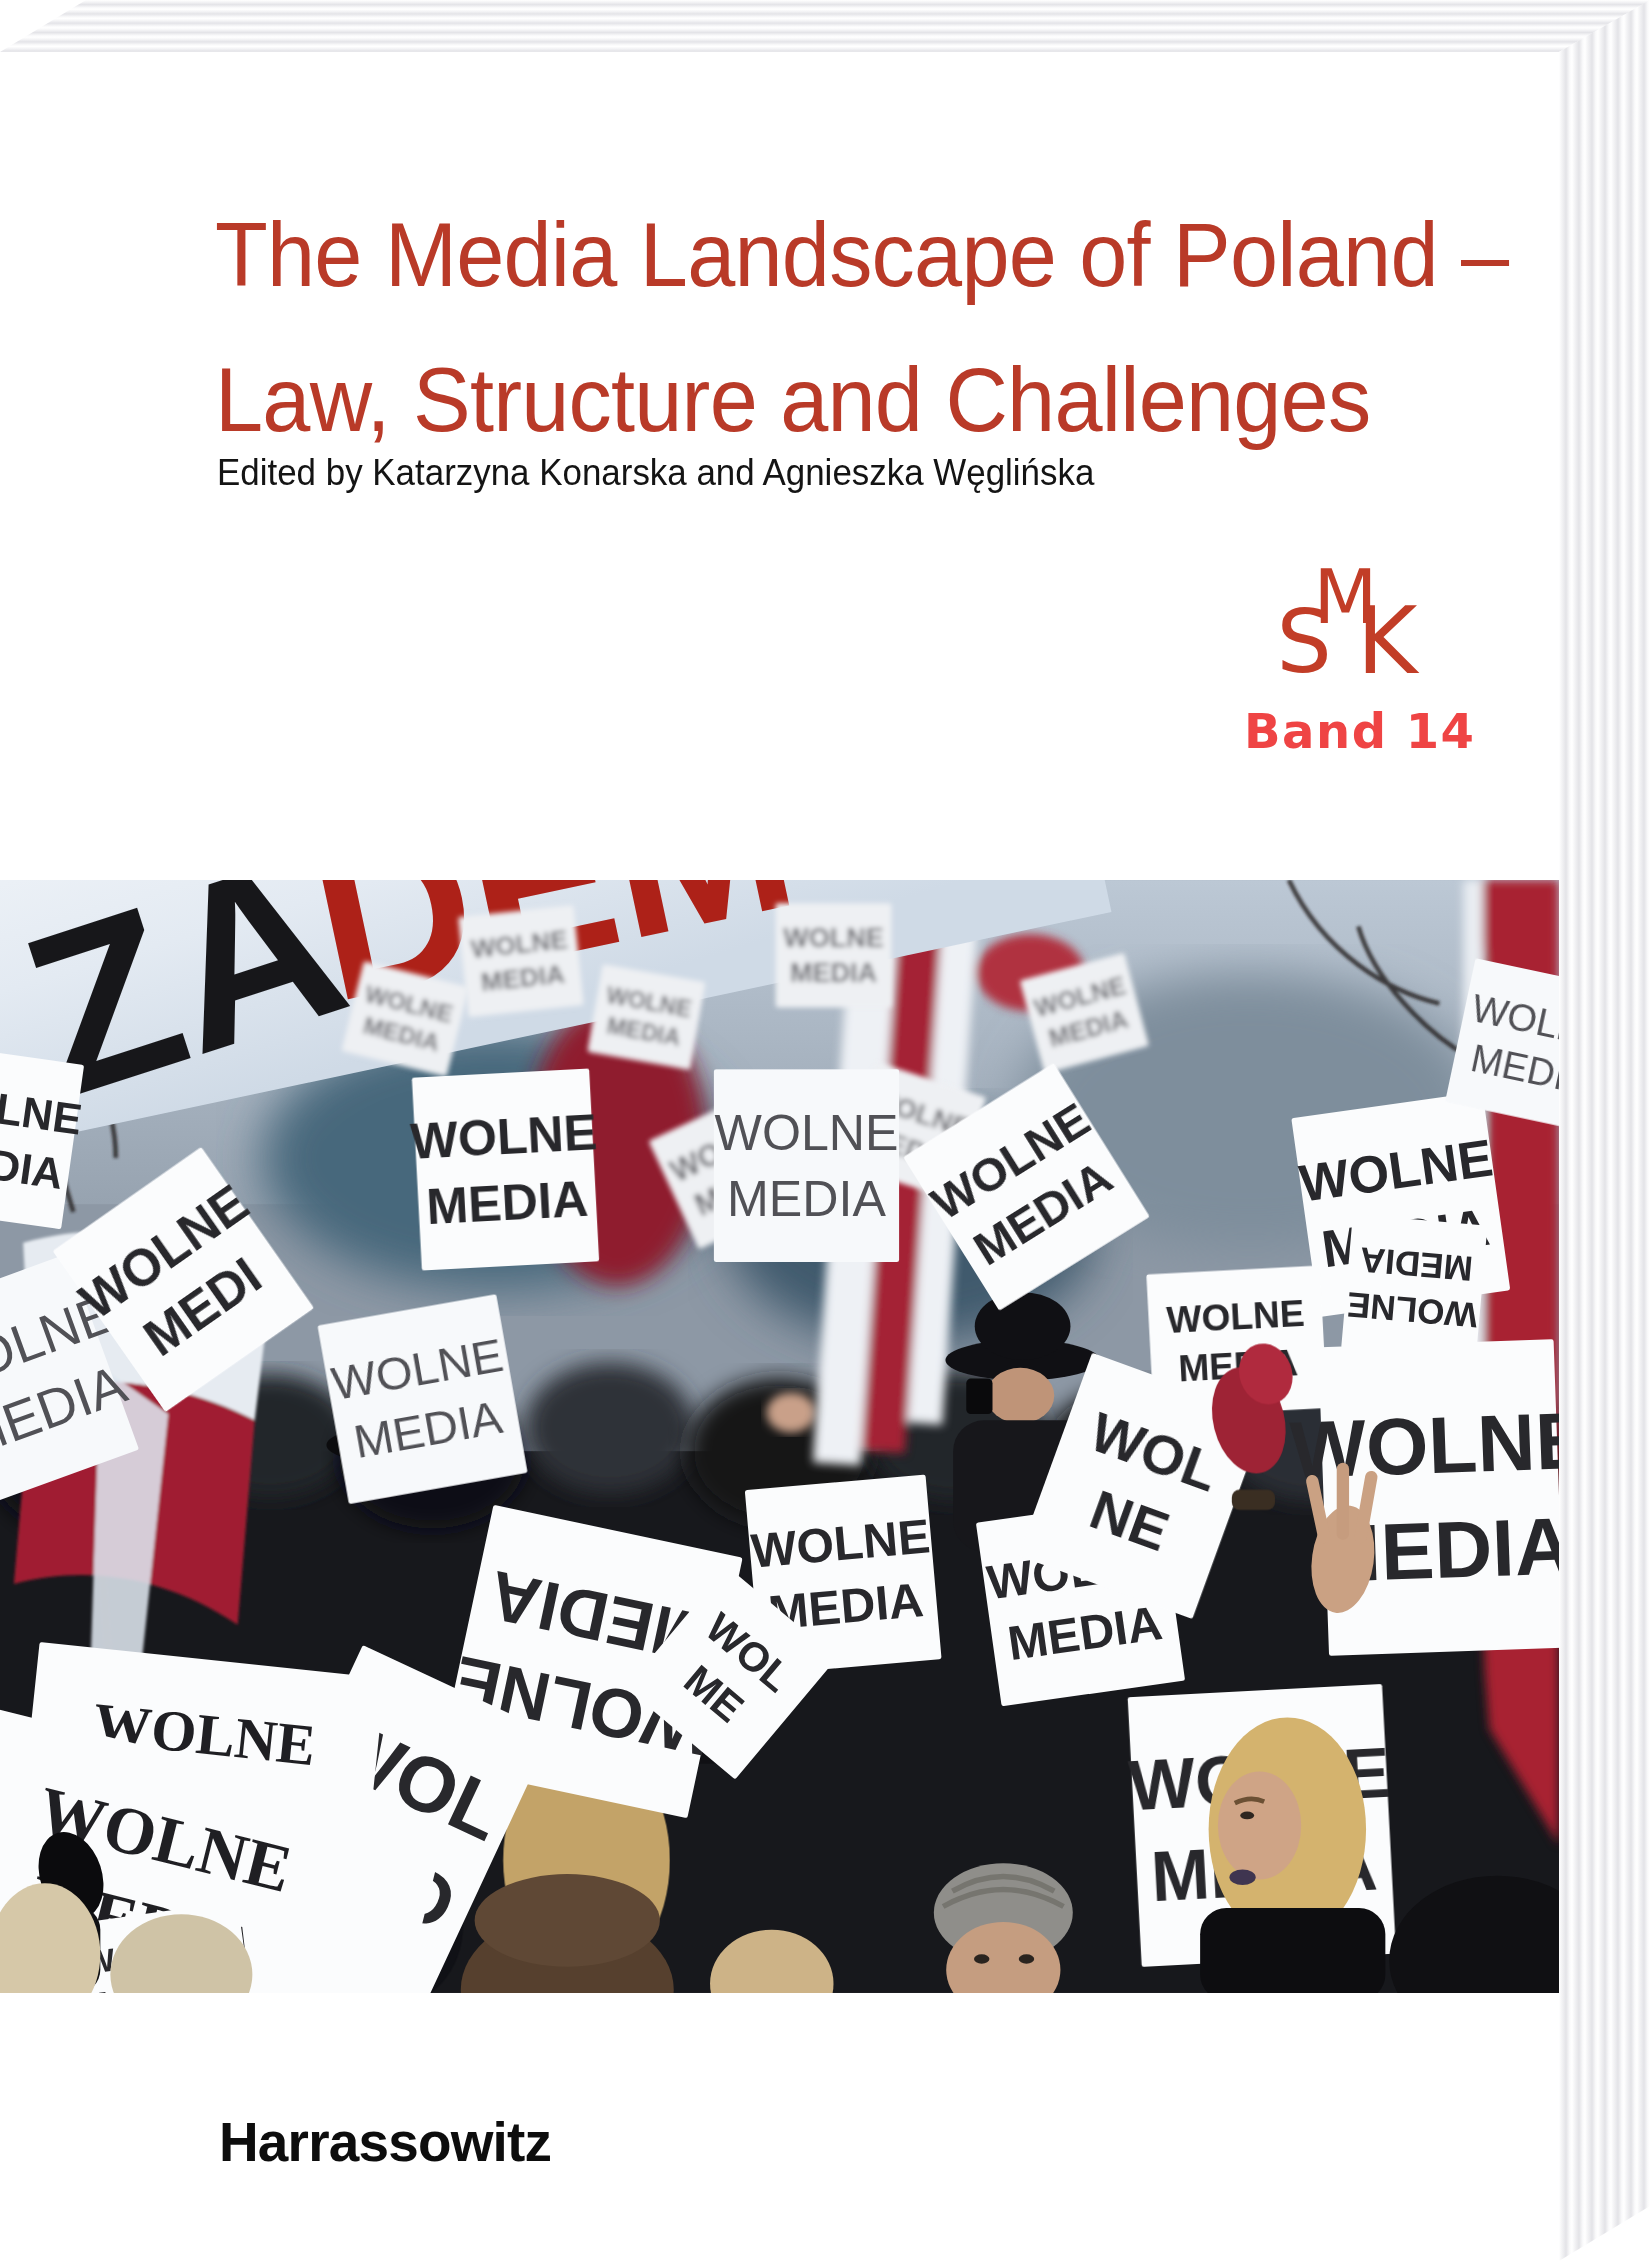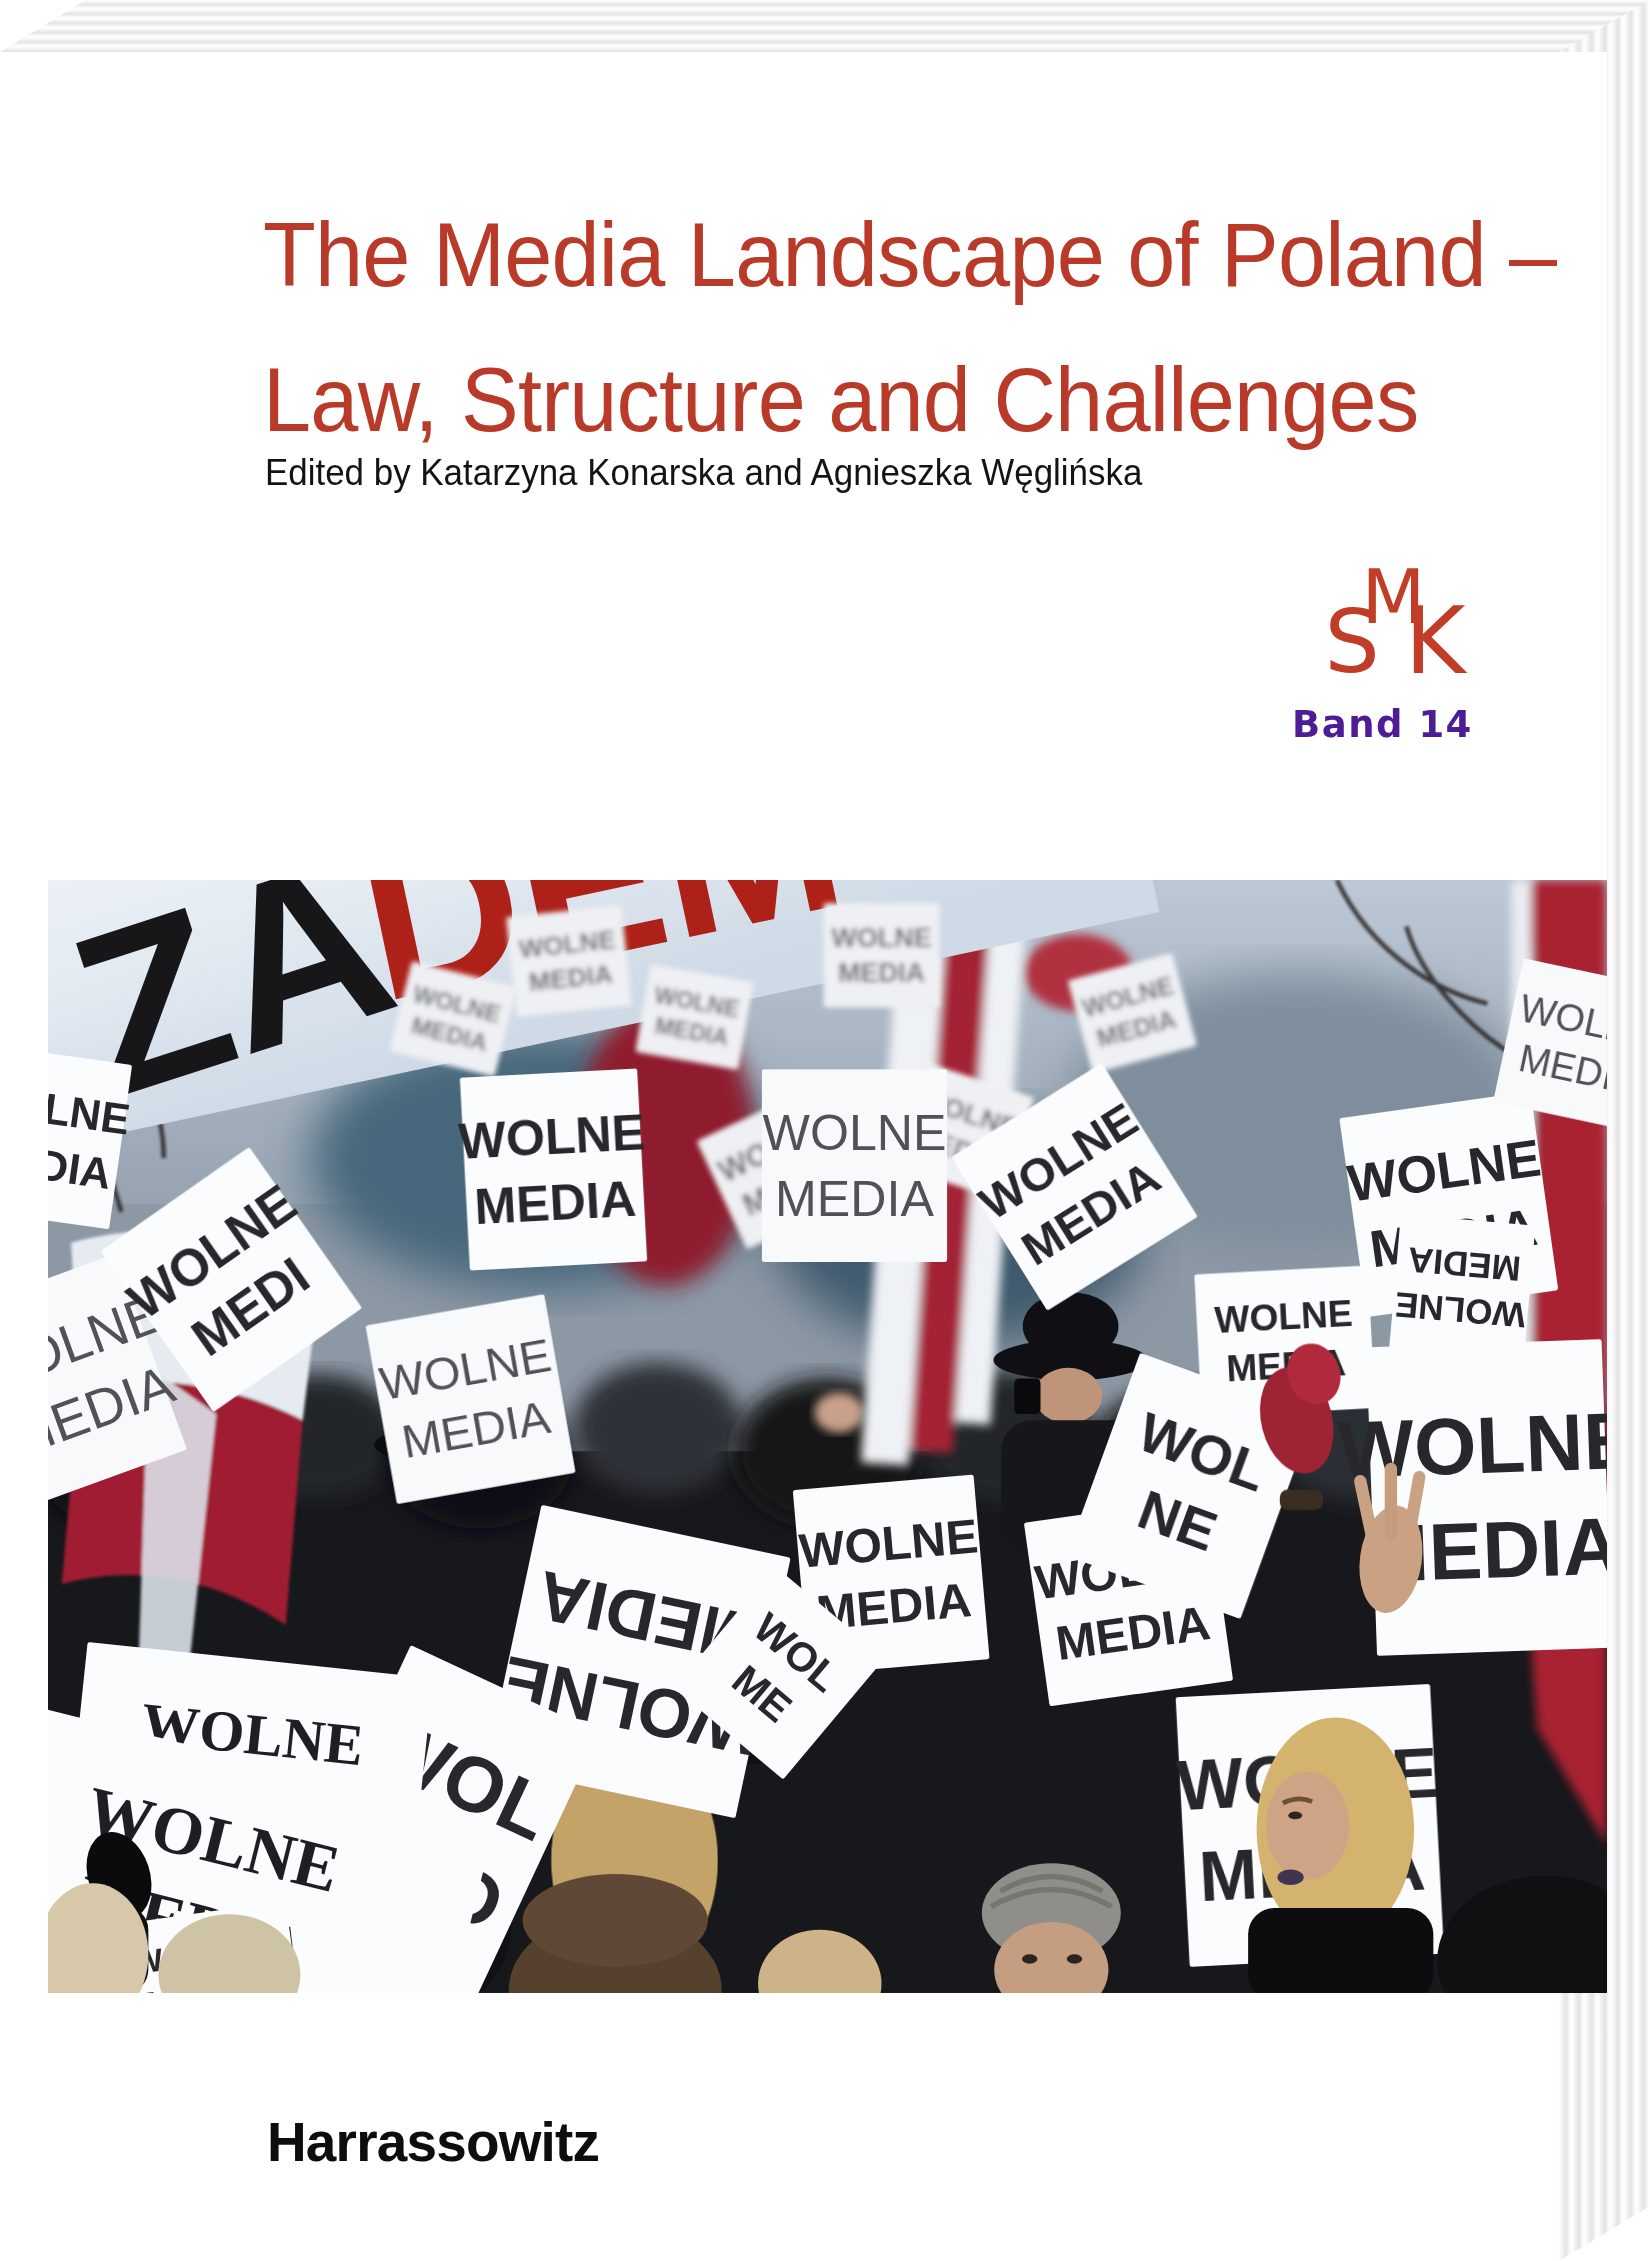--- a/index.html
+++ b/index.html
@@ -9,33 +9,33 @@
 
   
   .pages-top{position:absolute;left:0;top:0;width:1651px;height:52px;
     background:repeating-linear-gradient(to bottom,#ffffff 0px,#f3f3f5 2.3px,#e4e4e8 4.6px,#fafafb 7.7px,#ffffff 9.3px);
     clip-path:polygon(86px 0,1651px 0,1559px 52px,0px 52px);}
   .pages-right{position:absolute;left:1559px;top:0;width:91px;height:2261px;
     background:repeating-linear-gradient(to right,#ffffff 0px,#f2f2f4 3.1px,#e3e3e7 7px,#fafafb 10.8px,#ffffff 13px);
     clip-path:polygon(91px 0px,91px 2206px,0px 2261px,0px 52px);}
 
   
-  .cover{position:absolute;left:0;top:52px;width:1559px;height:1938px;background:#ffffff;margin-left:48px;}
+  .cover{position:absolute;left:0;top:52px;width:1559px;height:1938px;background:#ffffff;}
 
   .title{position:absolute;left:215px;top:130px;color:#b93a28;
     font-size:91px;line-height:145px;font-weight:400;letter-spacing:-0.8px;
     transform:scaleX(.95);transform-origin:left top;white-space:nowrap;}
   .byline{position:absolute;left:217px;top:400px;color:#141414;
     font-size:36px;letter-spacing:0px;transform:scaleX(.97);transform-origin:left top;white-space:nowrap;}
 
   .series-logo{position:absolute;left:1258px;top:511px;width:185px;height:170px;}
   .series-logo text{font-family:"DejaVu Sans","Liberation Sans",sans-serif;fill:#c23d27;}
-  .band-label{position:absolute;left:1244px;top:651px;color:#4c1d95;
+  .band-label{position:absolute;left:1244px;top:651px;color:#ef4444;
     font-family:"DejaVu Sans","Liberation Sans",sans-serif;
-    font-size:37px;font-weight:700;letter-spacing:1.5px;white-space:nowrap;}
+    font-size:48px;font-weight:700;letter-spacing:1.5px;white-space:nowrap;}
 
   .photo{position:absolute;left:0;top:828px;width:1559px;height:1113px;background:#8d98a5;}
   .photo svg{display:block;}
 
   .publisher{position:absolute;left:219px;top:2057px;color:#0d0d0d;
     font-size:56px;font-weight:700;letter-spacing:-0.8px;transform:scaleX(.98);
     transform-origin:left top;white-space:nowrap;}
 </style>
 </head>
 <body>

